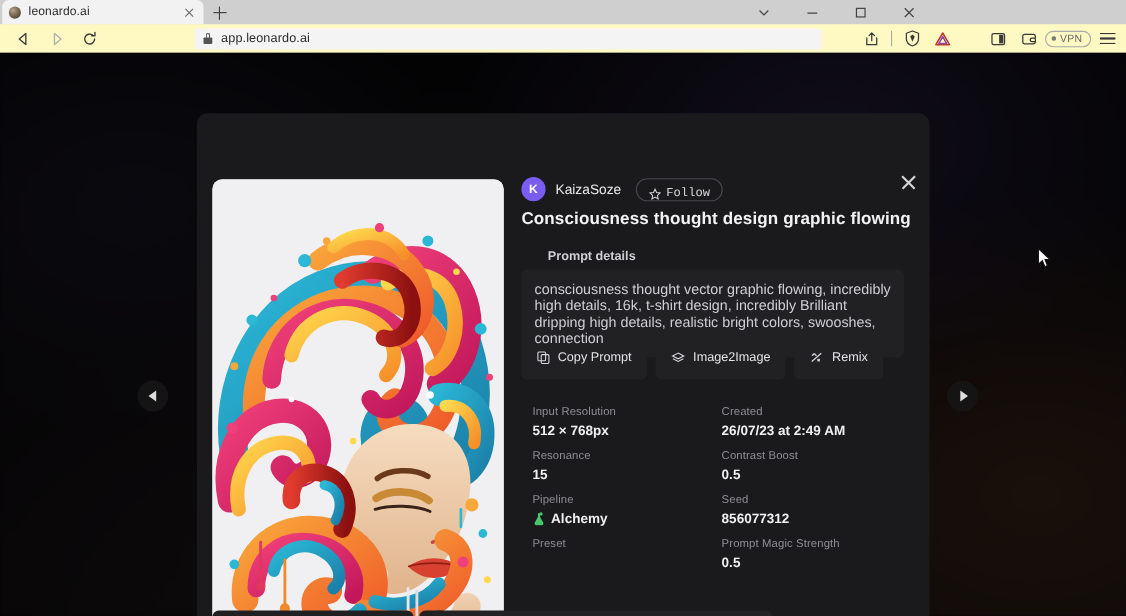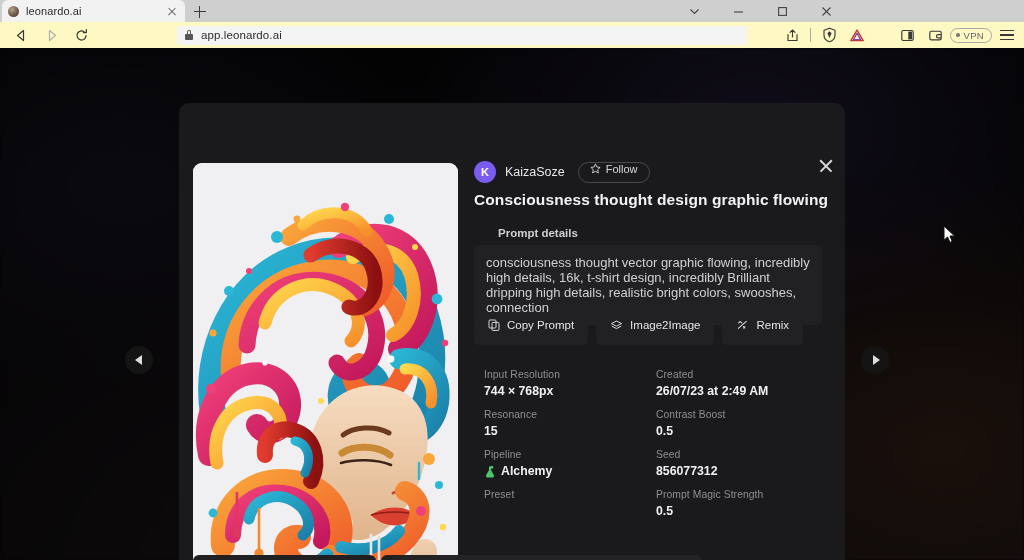--- a/index.html
+++ b/index.html
@@ -85,21 +85,21 @@
   .art { position:absolute; inset:0; }
 
   
   .pane { position:absolute; left:295px; top:0; right:0; bottom:0; padding:62px 24px 0 0; }
   .author-row { position:absolute; left:0; top:58px; display:flex; align-items:center; gap:9px; }
   .avatar { width:22px; height:22px; border-radius:50%; background:#7a5cf0;
             display:flex; align-items:center; justify-content:center;
             font-size:11px; color:#fff; font-weight:700; }
   .author-name { font-size:12.5px; color:#e8e8ea; }
   .follow-btn { height:21px; border:1px solid #4a4a4e; border-radius:11px; display:flex;
-                align-items:flex-start; gap:5px; padding:0 11px; margin-left:4px; }
+                align-items:flex-end; gap:5px; padding:0 11px; margin-left:4px;font-family:Liberation Mono, monospace; }
   .follow-txt { font-size:11px; color:#d8d8dc; }
   .close-x { position:absolute; right:8px; top:52px; width:22px; height:22px; }
   .close-x:before,.close-x:after{content:"";position:absolute;left:3px;top:10.2px;width:16px;height:1.5px;background:#d5d5d8;}
   .close-x:before{transform:rotate(45deg);} .close-x:after{transform:rotate(-45deg);}
 
   .title { position:absolute; left:0; top:88px; width:360px; font-size:15.5px; font-weight:700;
            color:#f2f2f4; letter-spacing:.1px; }
   .section-label { position:absolute; left:0; top:124px; font-size:11.5px; color:#cfcfd3; font-weight:600;padding-left:24px; }
 
   .prompt-box { position:absolute; left:0; top:142px; width:348px; min-height:62px;
@@ -411,21 +411,21 @@
             <line x1="7.2" y1="7.4" x2="9.2" y2="9.4" stroke="#d8d8dc" stroke-width="1.1"></line>
             <line x1="9.2" y1="7.4" x2="7.2" y2="9.4" stroke="#d8d8dc" stroke-width="1.1"></line>
           </svg>
           <div class="abtn-txt">Remix</div>
         </div>
       </div>
 
       <div class="meta">
         <div>
           <div class="meta-label">Input Resolution</div>
-          <div class="meta-value">744 × 768px</div>
+          <div class="meta-value">512 × 768px</div>
         </div>
         <div>
           <div class="meta-label">Created</div>
           <div class="meta-value">26/07/23 at 2:49 AM</div>
         </div>
 
         <div>
           <div class="meta-label">Resonance</div>
           <div class="meta-value">15</div>
         </div>

